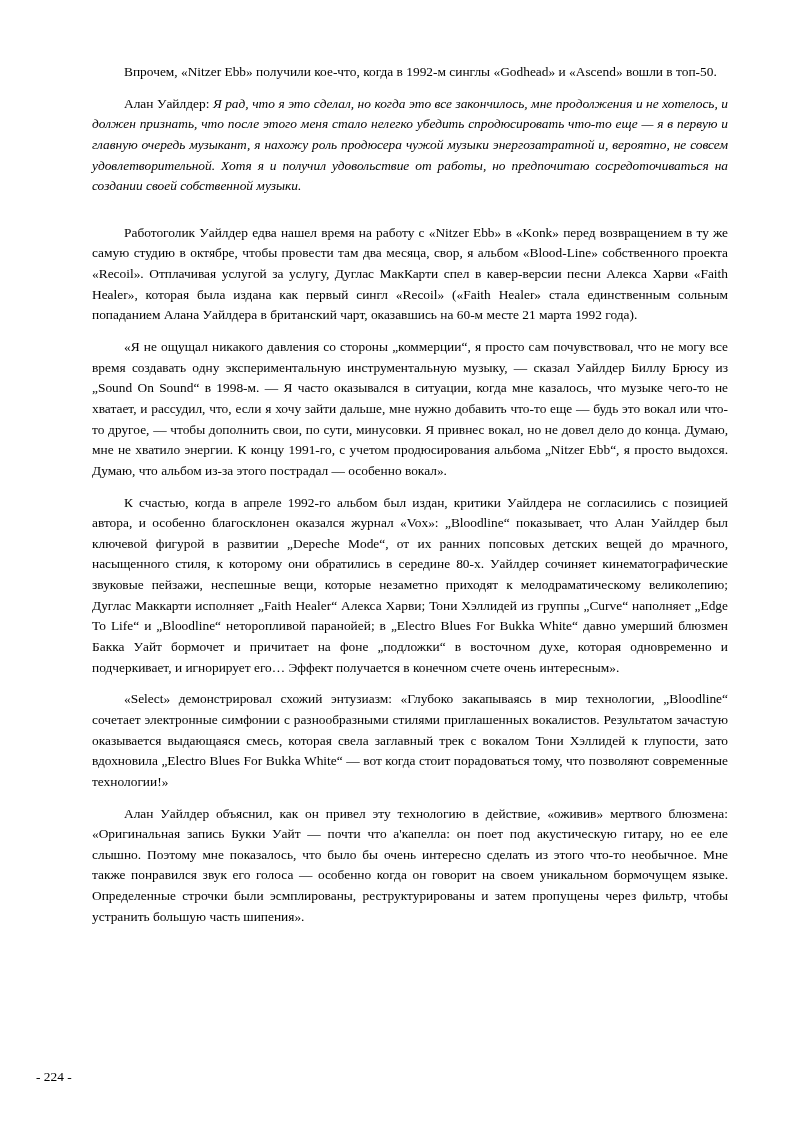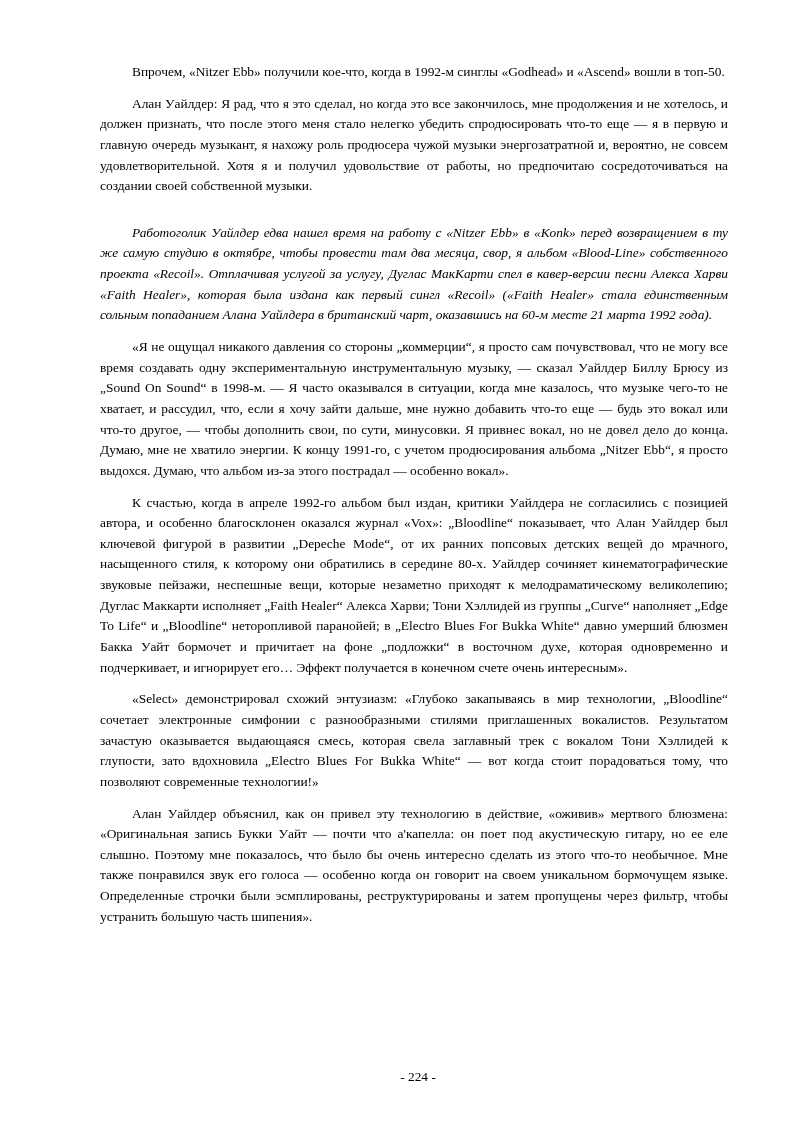--- a/index.html
+++ b/index.html
@@ -20,38 +20,37 @@
     position: relative;
     padding: 62px 72px 0 88px;
   }
   .body-text {
     font-size: 13.4px;
     line-height: 1.54;
     text-align: justify;
     text-justify: inter-word;
   }
   .body-text p {
-    margin: 0 0 0 12px;
+    margin: 0 0 0 4px;
     text-indent: 32px;
   }
   .para-gap {
     margin-top: 11px !important;
   }
   .block-gap {
     margin-top: 26px !important;
-    font-style: italic;
   }
   .italic {
+    font-style: italic;
   }
   .footer {
     position: absolute;
     left: 0;
     right: 0;
     bottom: 46px;
-    text-align: center;
     font-size: 13.4px;
     font-family: "Liberation Serif", "DejaVu Serif", serif;
     margin-left: 36px;
   }
 </style>
 </head>
 <body>
 
 <div class="page">
 

